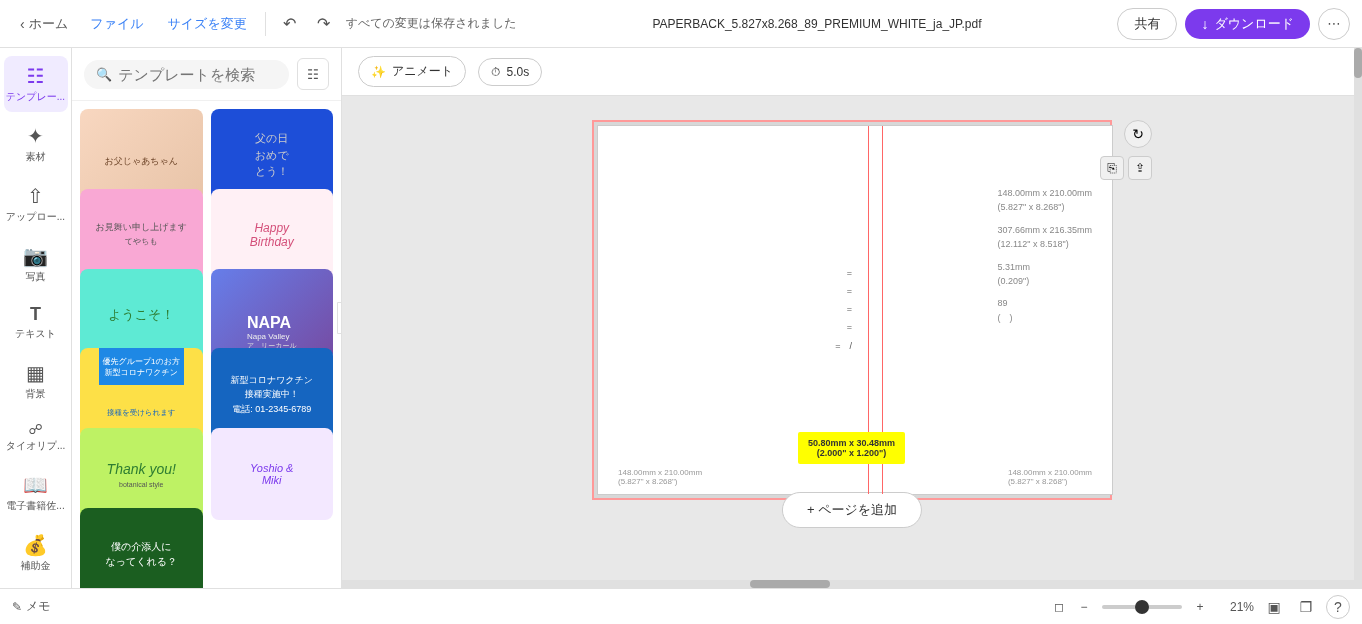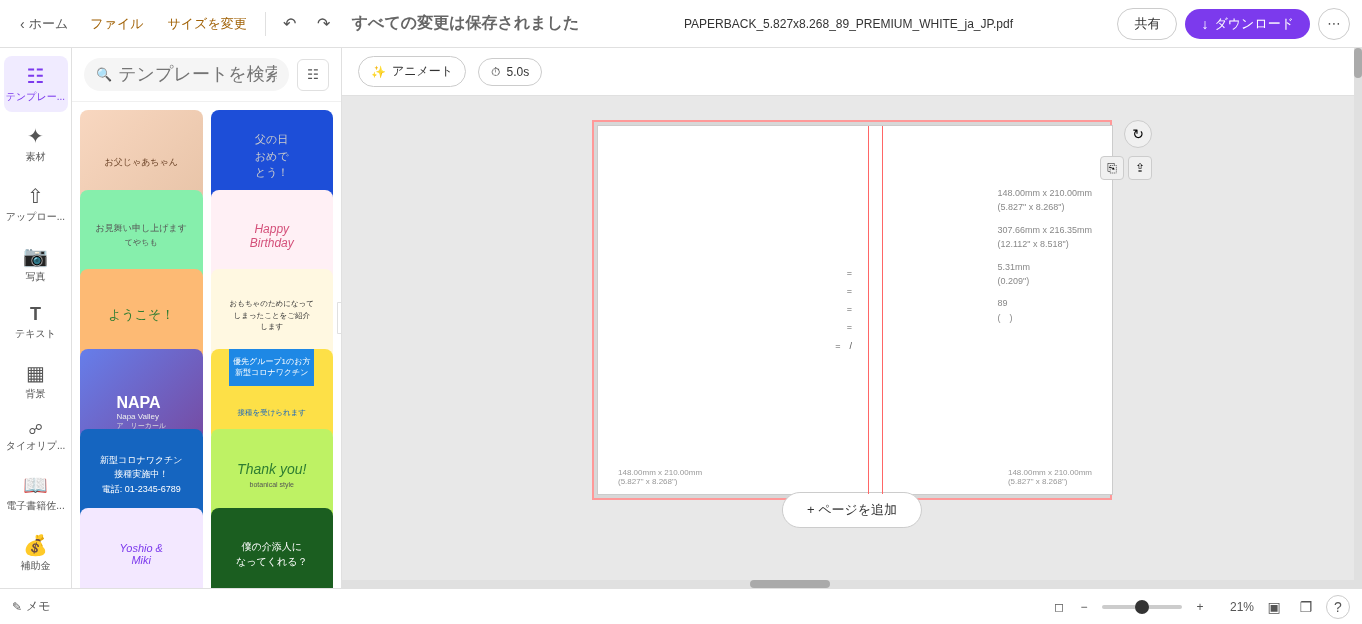--- a/index.html
+++ b/index.html
@@ -5,25 +5,25 @@
     * { box-sizing: border-box; margin: 0; padding: 0; }
     body { font-family: 'Helvetica Neue', Arial, sans-serif; background: #f0f0f0; width: 1362px; height: 624px; overflow: hidden; display: flex; flex-direction: column; }
 
     
     .topbar {
       display: flex; align-items: center; background: #fff; height: 48px;
       border-bottom: 1px solid #e0e0e0; padding: 0 12px; gap: 8px; flex-shrink: 0;
     }
     .topbar-left { display: flex; align-items: center; gap: 4px; }
     .home-btn { display: flex; align-items: center; gap: 4px; cursor: pointer; padding: 4px 8px; border-radius: 4px; color: #555; font-size: 13px; }
-    .nav-btn { display: flex; align-items: center; gap: 6px; cursor: pointer; padding: 4px 10px; border-radius: 4px; color: #a16207; font-size: 13px; }
+    .nav-btn { display: flex; align-items: center; gap: 6px; cursor: pointer; padding: 4px 10px; border-radius: 4px; color: #3b82f6; font-size: 13px; }
     .divider-v { width: 1px; height: 24px; background: #e0e0e0; margin: 0 4px; }
     .undo-redo { display: flex; align-items: center; gap: 2px; }
     .icon-btn { width: 32px; height: 32px; display: flex; align-items: center; justify-content: center; border-radius: 4px; cursor: pointer; color: #555; font-size: 16px; border: none; background: none; }
-    .saved-text { font-size: 16px; color: #666; margin-left: 8px; font-weight: bold; }
+    .saved-text { font-size: 12px; color: #666; margin-left: 2px; }
     .topbar-center { flex: 1; display: flex; justify-content: center; }
     .file-name { font-size: 12px; color: #333; font-weight: 500; }
     .topbar-right { display: flex; align-items: center; gap: 8px; }
     .share-btn { background: #fff; border: 1px solid #ccc; border-radius: 20px; padding: 6px 16px; font-size: 13px; cursor: pointer; color: #333; font-weight: 500; }
     .download-btn { background: #7c3aed; color: #fff; border: none; border-radius: 20px; padding: 6px 16px; font-size: 13px; cursor: pointer; display: flex; align-items: center; gap: 6px; font-weight: 500; }
     .more-btn { width: 32px; height: 32px; display: flex; align-items: center; justify-content: center; border-radius: 50%; border: 1px solid #ccc; cursor: pointer; color: #555; background: #fff; }
 
     
     .main { display: flex; flex: 1; overflow: hidden; }
 
@@ -33,32 +33,32 @@
     .sidebar-item.active { background: #f0ebff; }
     .sidebar-item-icon { font-size: 20px; color: #555; }
     .sidebar-item.active .sidebar-item-icon { color: #7c3aed; }
     .sidebar-item-label { font-size: 10px; color: #555; text-align: center; white-space: nowrap; }
     .sidebar-item.active .sidebar-item-label { color: #7c3aed; }
 
     
     .templates-panel { width: 270px; background: #fff; border-right: 1px solid #e0e0e0; display: flex; flex-direction: column; flex-shrink: 0; overflow: hidden; }
     .search-bar { display: flex; align-items: center; gap: 8px; padding: 10px 12px; border-bottom: 1px solid #f0f0f0; }
     .search-input-wrap { flex: 1; display: flex; align-items: center; background: #f5f5f5; border-radius: 20px; padding: 6px 12px; gap: 6px; }
-    .search-input-wrap input { border: none; background: none; outline: none; font-size: 18px; color: #333; width: 100%; }
+    .search-input-wrap input { border: none; background: none; outline: none; font-size: 15px; color: #333; width: 100%; }
     .filter-btn { width: 32px; height: 32px; display: flex; align-items: center; justify-content: center; border-radius: 6px; cursor: pointer; color: #555; border: 1px solid #e0e0e0; background: #fff; }
 
     .templates-grid { flex: 1; overflow-y: auto; padding: 8px; display: grid; grid-template-columns: 1fr 1fr; gap: 8px; }
     .template-card { border-radius: 8px; overflow: hidden; cursor: pointer; aspect-ratio: 4/3; position: relative; }
 
     
     .tc-1 { background: linear-gradient(135deg, #f8d7c0 0%, #e8c4a8 100%); display: flex; align-items: center; justify-content: center; }
     .tc-2 { background: #1d4ed8; display: flex; align-items: center; justify-content: center; }
-    .tc-3 { background: #86efac; display: flex; align-items: center; justify-content: center; }
+    .tc-3 { background: #f9a8d4; display: flex; align-items: center; justify-content: center; }
     .tc-4 { background: #fff0f5; display: flex; align-items: center; justify-content: center; }
-    .tc-5 { background: #fdba74; display: flex; align-items: center; justify-content: center; }
+    .tc-5 { background: #5eead4; display: flex; align-items: center; justify-content: center; }
     .tc-6 { background: #fff8e1; display: flex; align-items: center; justify-content: center; }
     .tc-7 { background: linear-gradient(135deg, #667eea 0%, #764ba2 100%); display: flex; align-items: center; justify-content: center; }
     .tc-8 { background: #fde047; display: flex; align-items: center; justify-content: center; }
     .tc-9 { background: #1565c0; display: flex; align-items: center; justify-content: center; }
     .tc-10 { background: #bef264; display: flex; align-items: center; justify-content: center; }
     .tc-11 { background: #f3e8ff; display: flex; align-items: center; justify-content: center; }
     .tc-12 { background: #1b5e20; display: flex; align-items: center; justify-content: center; }
 
     
     .canvas-area { flex: 1; display: flex; flex-direction: column; background: #e8e8e8; overflow: hidden; position: relative; }
@@ -245,25 +245,20 @@
           <div style="font-size:12px;color:#d4507a;text-align:center;font-style:italic;">Happy<br>Birthday</div>
         </div>
       </div>
 
       <div class="template-card tc-5">
         <div style="display:flex;flex-direction:column;align-items:center;justify-content:center;height:100%;padding:8px;">
           <div style="font-size:13px;color:#2e7d32;text-align:center;">ようこそ！</div>
         </div>
       </div>
 
-      <div class="template-card tc-6">
-        <div style="display:flex;flex-direction:column;align-items:center;justify-content:center;height:100%;padding:8px;">
-          <div style="font-size:7.5px;color:#333;text-align:center;line-height:1.5;">おもちゃのためになって<br>しまったことをご紹介<br>します</div>
-        </div>
-      </div>
 
       <div class="template-card tc-7">
         <div style="display:flex;flex-direction:column;align-items:flex-start;justify-content:flex-end;height:100%;padding:10px;">
           <div style="font-size:16px;color:#fff;font-weight:bold;">NAPA</div>
           <div style="font-size:8px;color:#eee;">Napa Valley</div>
           <div style="font-size:7px;color:#ddd;">ア　リーカール</div>
         </div>
       </div>
 
       <div class="template-card tc-8">
@@ -366,20 +361,24 @@
               <div style="font-size:9px; color:#888; line-height:1.6; margin-top:8px;">
                 <div>89</div>
                 <div>(　)</div>
               </div>
             </div>
 
             <div style="position:absolute; right:4px; top:0; bottom:0; width:14px; display:flex; align-items:center; justify-content:center;">
               <div style="transform:rotate(90deg); font-size:7px; color:#aaa; white-space:nowrap;"></div>
             </div>
 
+            <div class="yellow-box">
+              <div>50.80mm x 30.48mm</div>
+              <div>(2.000" x 1.200")</div>
+            </div>
 
             <div class="bottom-dim-left">
               <div style="font-size:8px; color:#999;">148.00mm x 210.00mm</div>
               <div style="font-size:8px; color:#999;">(5.827" x 8.268")</div>
             </div>
             <div class="bottom-dim-right">
               <div style="font-size:8px; color:#999;">148.00mm x 210.00mm</div>
               <div style="font-size:8px; color:#999;">(5.827" x 8.268")</div>
             </div>
 

